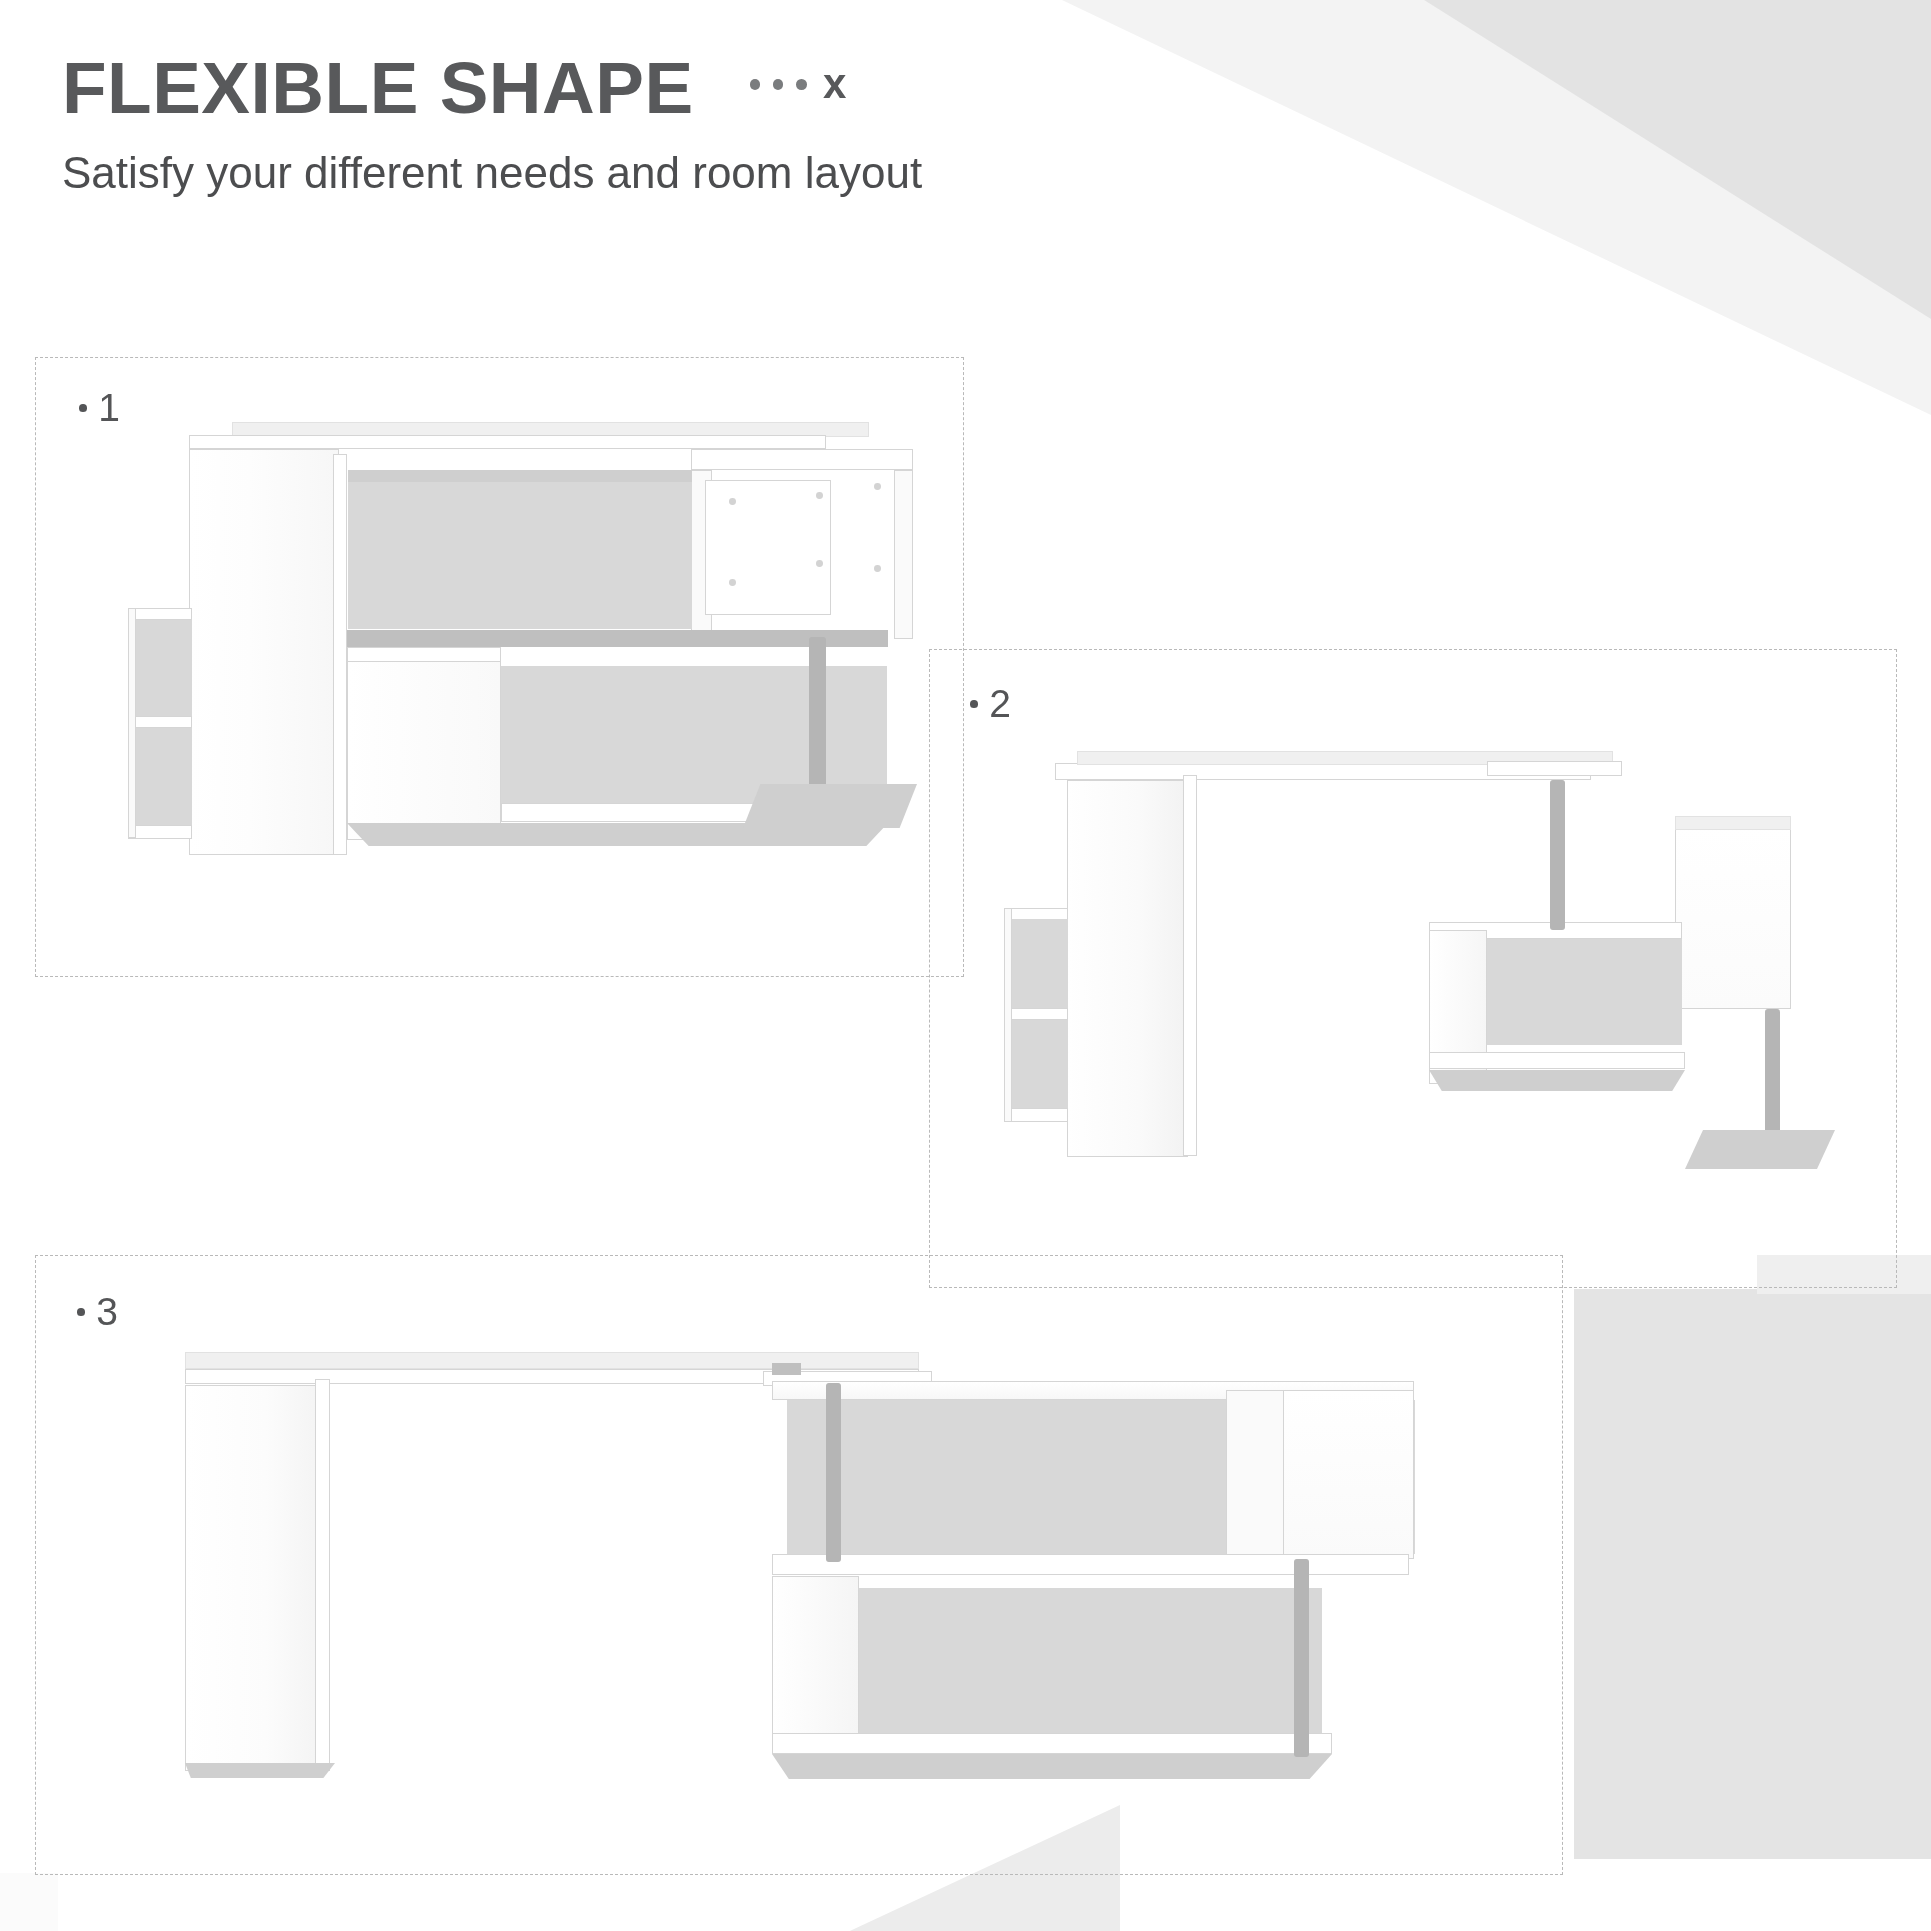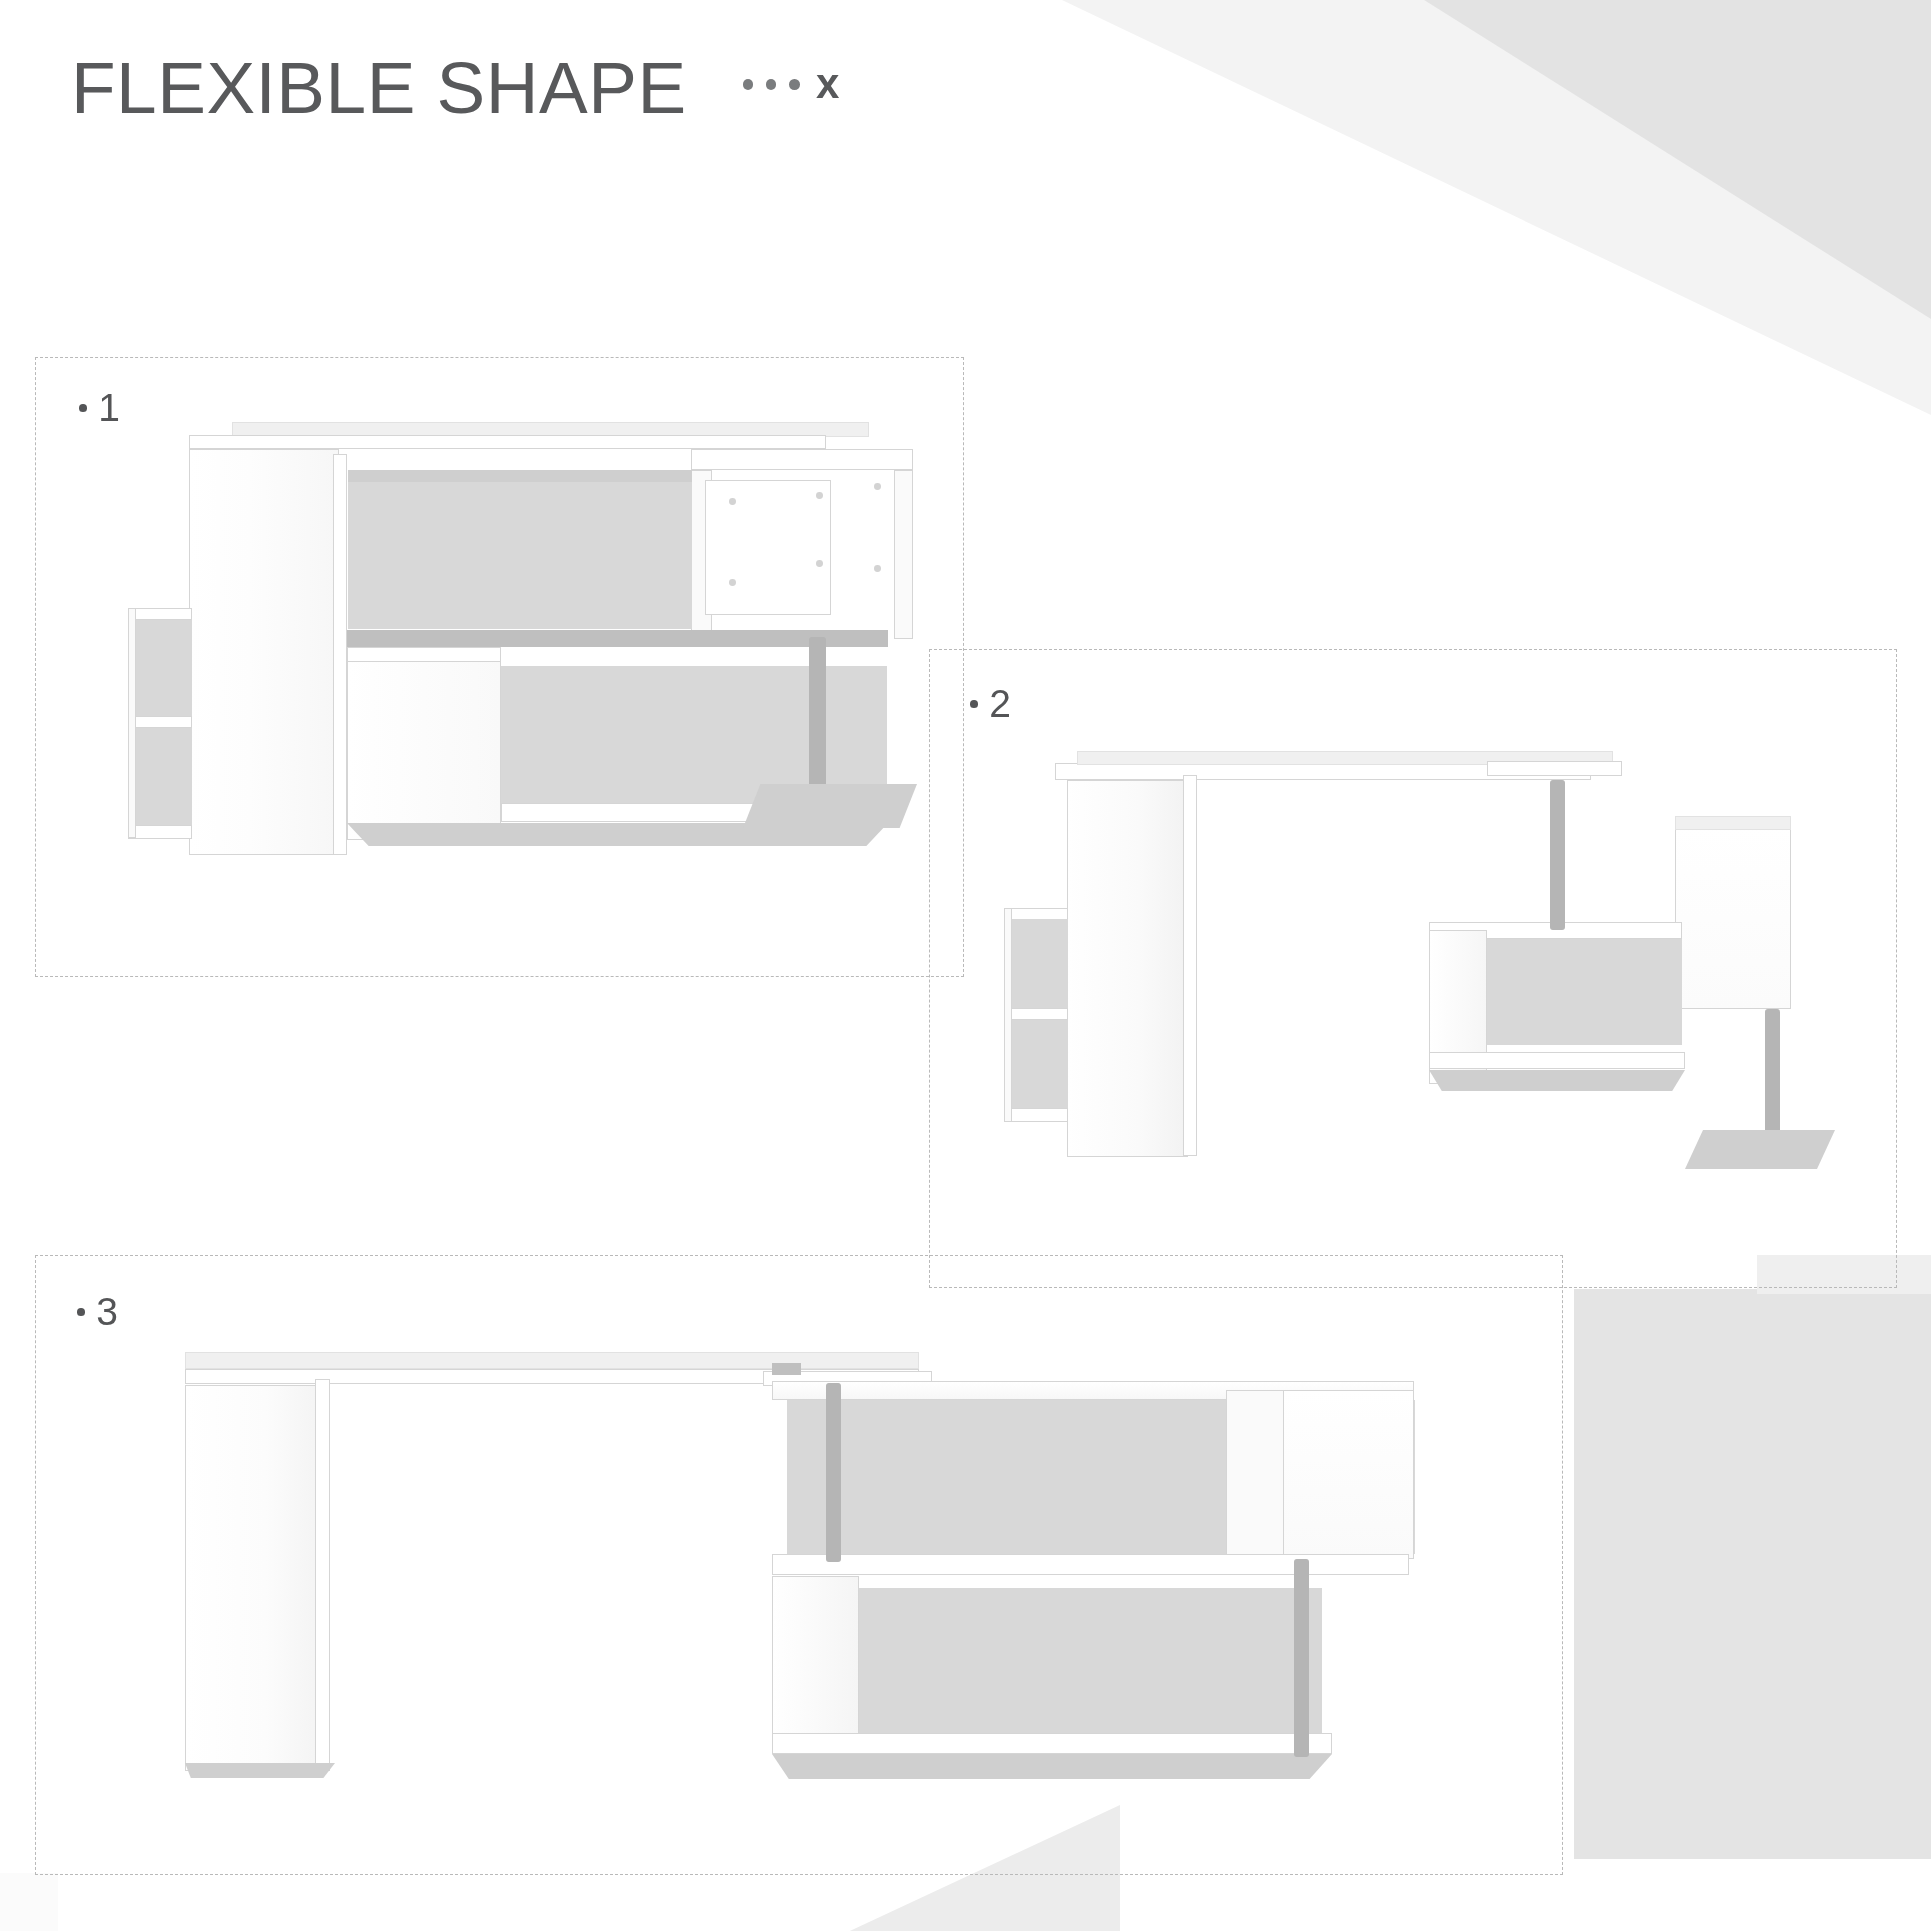--- a/index.html
+++ b/index.html
@@ -80,26 +80,25 @@
     left: 62px;
     top: 50px;
     z-index: 3;
   }
   .title-row {
     display: flex;
     align-items: center;
   }
   .title {
     font-size: 73px;
-    font-weight: normal;
+    font-weight: bold;
     color: #58595b;
     letter-spacing: 0.5px;
     line-height: 1.05;
     white-space: nowrap;
-    margin-left: 9px;
   }
   .title-deco {
     margin-left: 56px;
     display: flex;
     align-items: center;
     gap: 12.6px;
     padding-bottom: 7.7px;
   }
   .title-deco .dot {
     width: 10.6px;
@@ -189,20 +188,21 @@
 <div class="header">
   <div class="title-row">
     <div class="title">FLEXIBLE SHAPE</div>
     <div class="title-deco">
       <span class="dot"></span>
       <span class="dot"></span>
       <span class="dot"></span>
       <span class="xmark">x</span>
     </div>
   </div>
+  <div class="subtitle">Satisfy your different needs and room layout</div>
 </div>
 
 <div class="panel" id="panel1"></div>
 <div class="panel-num" style="left:79px; top:386px;">
   <span class="bullet"></span><span>1</span>
 </div>
 
 <div>
 
   <div class="furn mat-top edge-soft" style="left:232px; top:422px; width:637px; height:15.4px;"></div>

